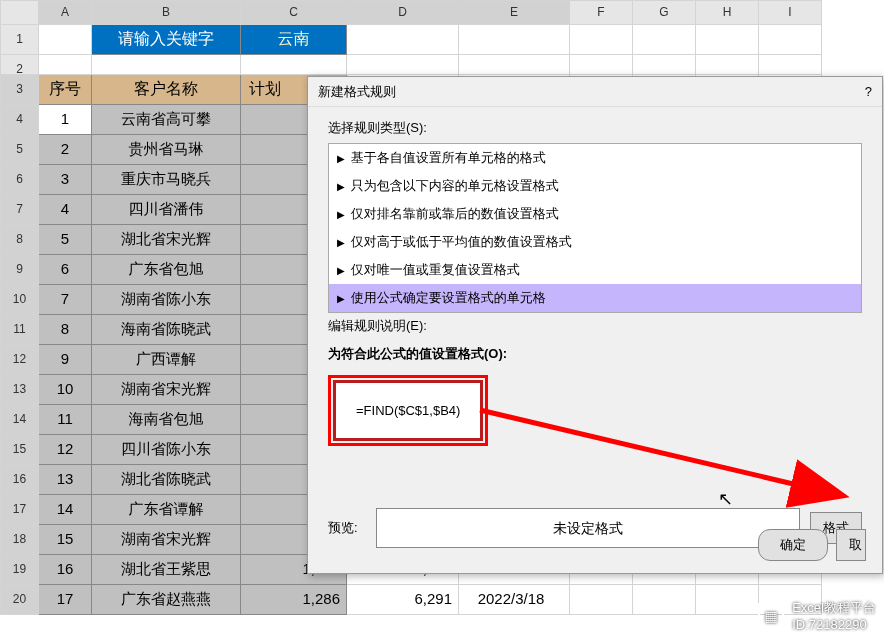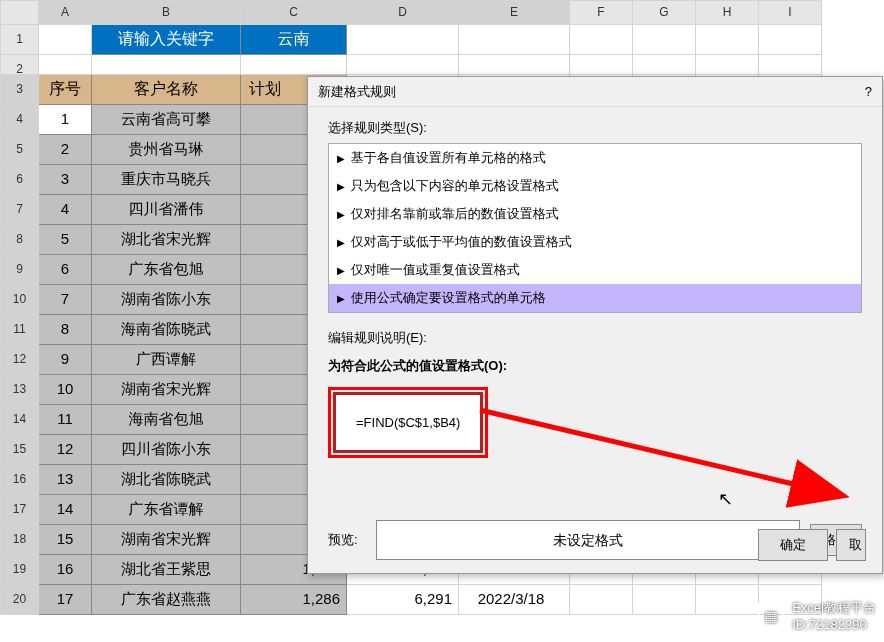--- a/index.html
+++ b/index.html
@@ -29,21 +29,21 @@
 
 
 .data { background: #c0c0c0; color: #000; }
 .data.active { background: #fff; }
 
 
 .dialog { position: absolute; top: 76px; left: 307px; width: 576px; height: 498px; background: #f0f0f0; border: 1px solid #999; box-shadow: 2px 2px 8px rgba(0,0,0,0.3); }
 .dlg-title { height: 30px; line-height: 30px; padding: 0 10px; font-size: 13px; border-bottom: 1px solid #ddd; display: flex; justify-content: space-between; }
 .dlg-body { padding: 12px 20px; }
 .lbl { font-size: 13px; margin-bottom: 6px; }
-.rule-list { border: 1px solid #aaa; background: #fff; margin-bottom: 16px; }
+.rule-list { border: 1px solid #aaa; background: #fff; margin-bottom: 4px; }
 .rule-item { padding: 5px 8px; font-size: 13px; cursor: default; }
 .rule-item.sel { background: #c4b5fd; }
 .rule-item::before { content: "▶"; font-size: 10px; margin-right: 6px; }
 
 .formula-box { border: 3px solid #f00; padding: 2px; width: 160px; display: inline-block; margin-top: 6px; }
 .formula-input { width: 100%; border: 3px solid #b91c1c; padding: 20px; font-size: 13px; font-family: Arial; }
 
 .preview-row { display: flex; align-items: center; margin-top: 62px; }
 .preview-lbl { width: 48px; font-size: 13px; }
 .preview-box { flex: 1; border: 1px solid #888; background: #fff; text-align: center; line-height: 38px; height: 40px; font-size: 14px; margin-right: 10px; }
@@ -340,21 +340,21 @@
     <div class="formula-box">
       <input class="formula-input" value="=FIND($C$1,$B4)" style="">
     </div>
     <div class="preview-row">
       <div class="preview-lbl">预览:</div>
       <div class="preview-box">未设定格式</div>
       <button class="btn">格式</button>
     </div>
   </div>
   <div class="dlg-buttons">
-    <button class="btn" style="width:70px;">确定</button>
+    <button class="btn" style="width:70px;border-radius:12px;">确定</button>
     <button class="btn" style="width:30px;">取</button>
   </div>
 </div>
 
 <svg class="arrow" style="top:400px;left:470px;width:400px;height:120px;">
   <defs>
       <marker id="ah" markerWidth="12" markerHeight="12" refX="10" refY="5" orient="auto">
         <path d="M0,0 L12,5 L0,10 Z" fill="#f00"></path>
       </marker>
     </defs>

